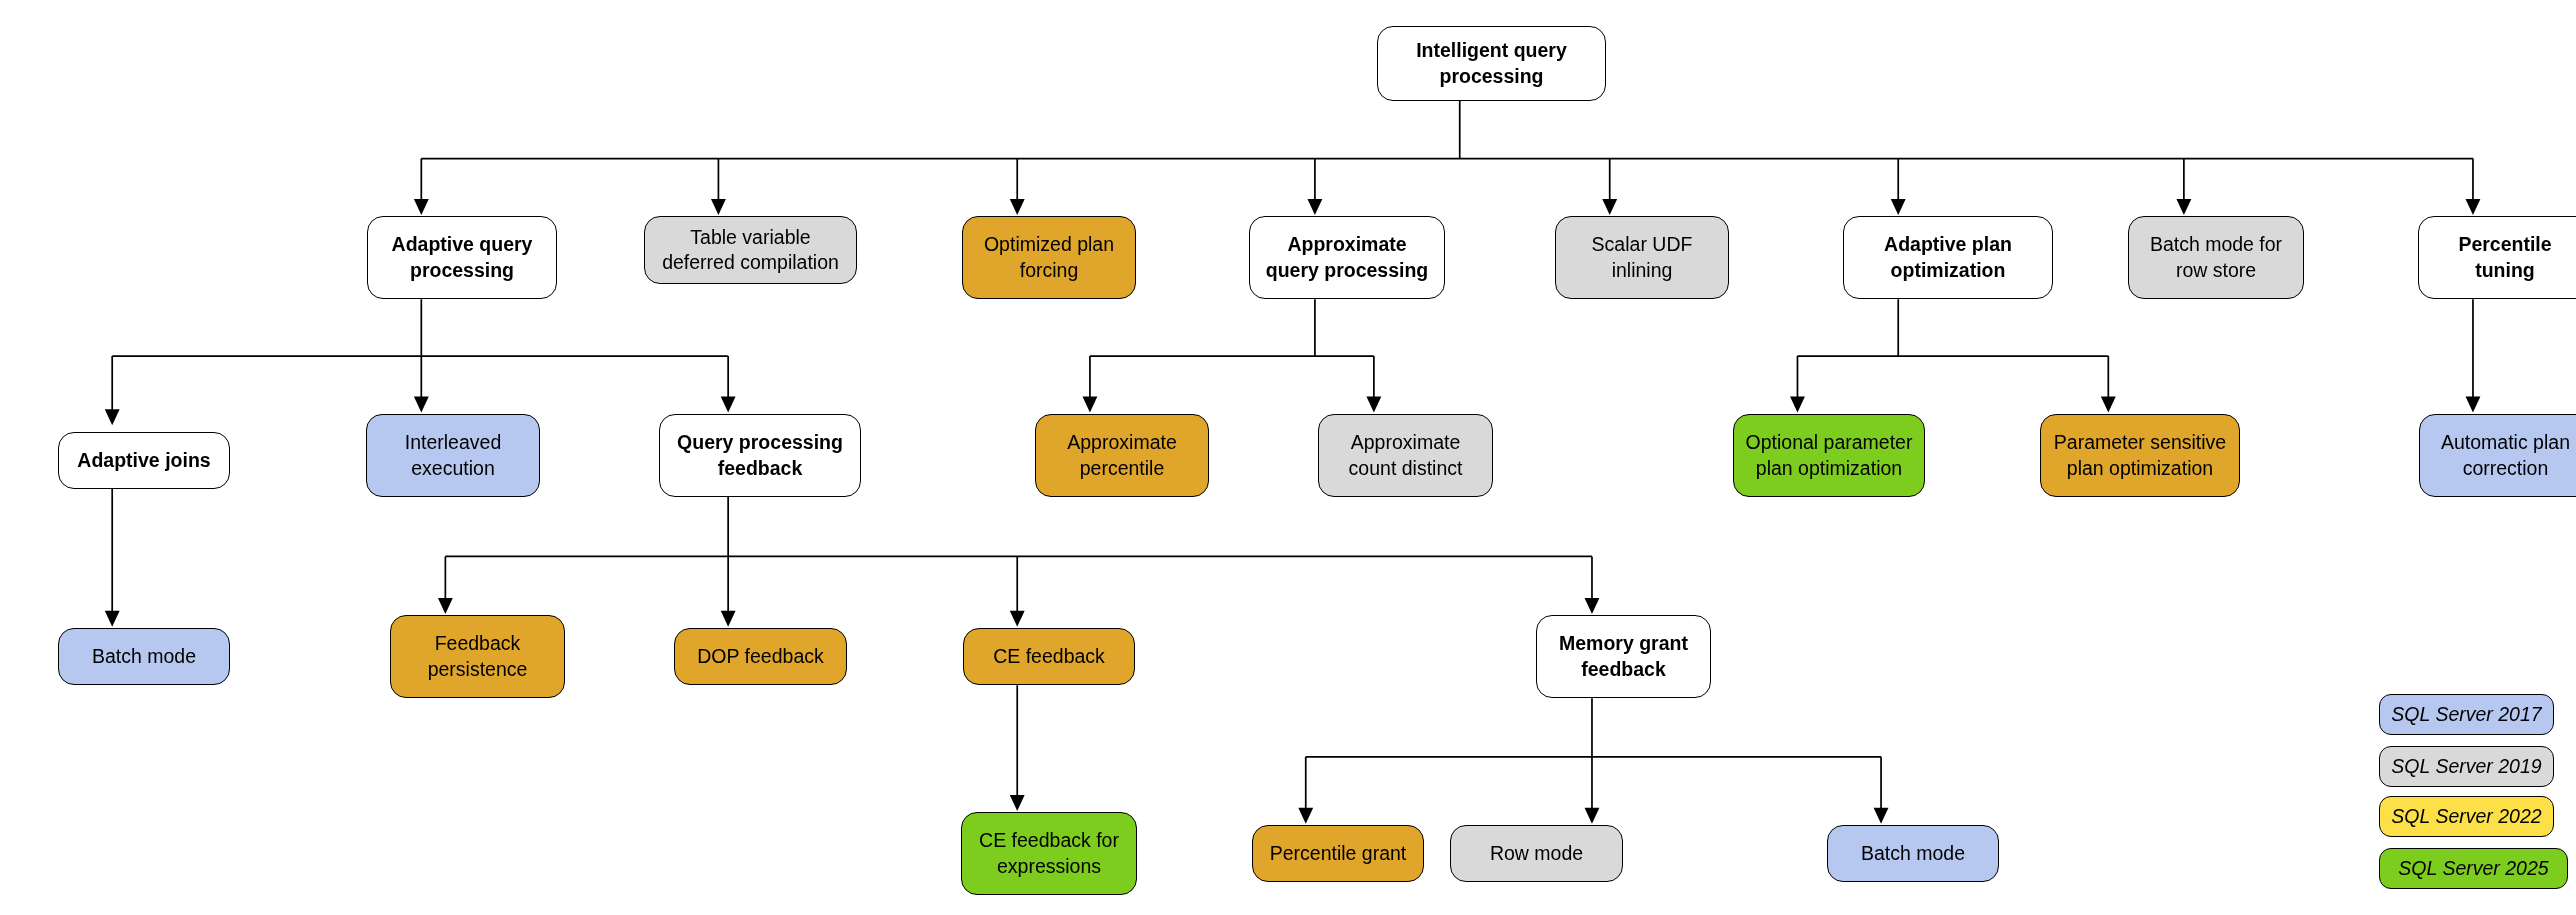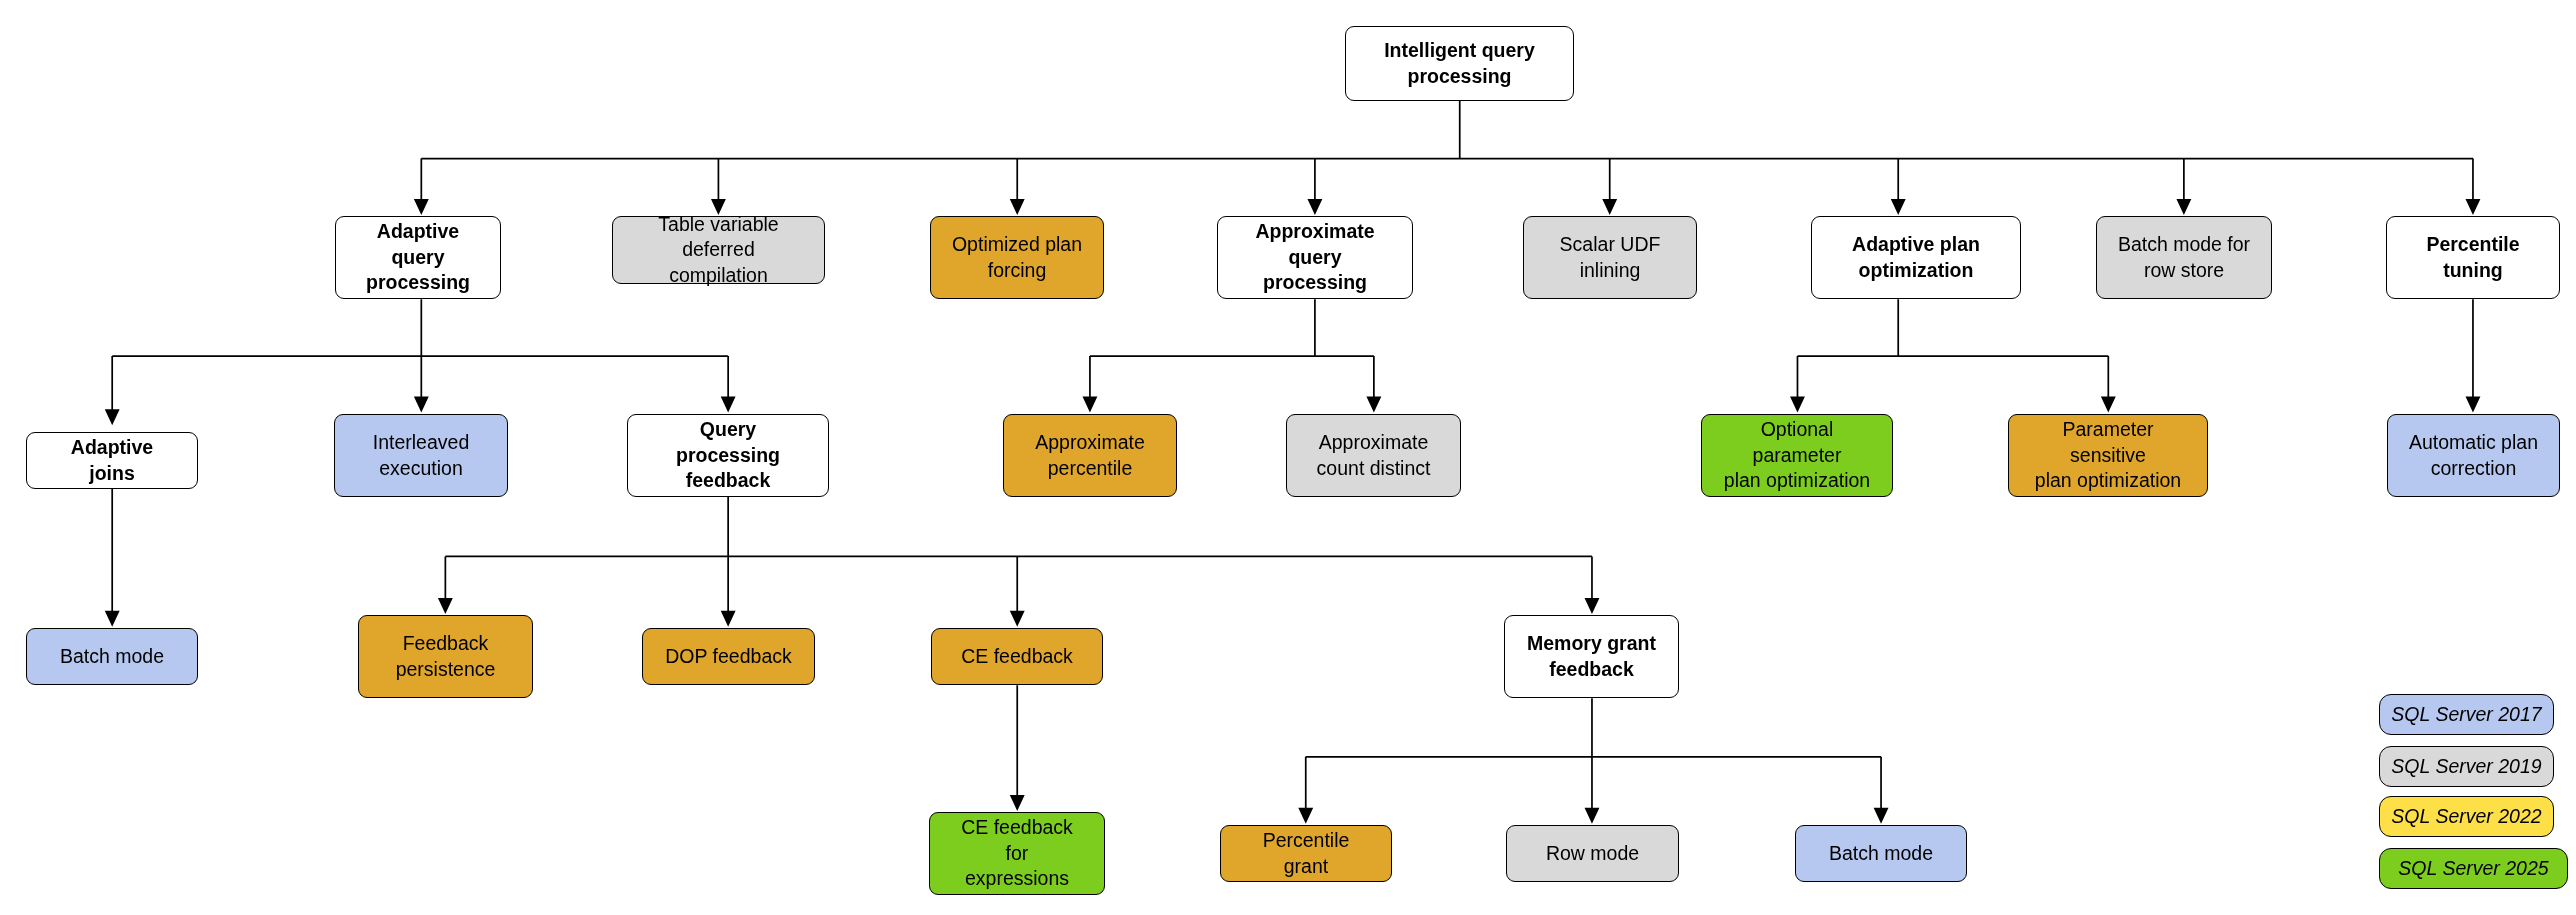--- a/index.html
+++ b/index.html
@@ -9,30 +9,31 @@
     height: 916px;
     background: #ffffff;
     font-family: "Liberation Sans", sans-serif;
     overflow: hidden;
   }
   #edges-svg { position: absolute; left: 0; top: 0; }
   .node {
     position: absolute;
     box-sizing: border-box;
     border: 1.7px solid #000;
-    border-radius: 9px;
+    border-radius: 16px;
     display: flex;
     align-items: center;
     justify-content: center;
     text-align: center;
     font-size: 19.5px;
     line-height: 1.3;
     color: #000;
     white-space: pre-line;
-    padding: 0 19px;
+    padding: 0 7px;
+    margin-left: 32px;
   }
   .node.bold { font-weight: bold; }
   .legend-item {
     position: absolute;
     box-sizing: border-box;
     border: 1.7px solid #000;
     border-radius: 12px;
     display: flex;
     align-items: center;
     justify-content: center;
@@ -47,21 +48,21 @@
 <body>
 
 <div id="canvas">
   <svg id="edges-svg" width="2576" height="916" viewBox="0 0 4500 1600">
       <path d="M 2550 176.5 L 2550 277 M 736 277 L 4320 277 M 736 277 L 736 351.5 M 1255 277 L 1255 351.5 M 1777 277 L 1777 351.5 M 2297 277 L 2297 351.5 M 2812 277 L 2812 351.5 M 3316 277 L 3316 351.5 M 3815 277 L 3815 351.5 M 4320 277 L 4320 351.5 M 736 522.5 L 736 622 M 196 622 L 1272 622 M 196 622 L 196 719 M 736 622 L 736 696.5 M 1272 622 L 1272 696.5 M 2297 522.5 L 2297 622 M 1904 622 L 2400 622 M 1904 622 L 1904 696.5 M 2400 622 L 2400 696.5 M 3316 522.5 L 3316 622 M 3140 622 L 3683 622 M 3140 622 L 3140 696.5 M 3683 622 L 3683 696.5 M 4320 522.5 L 4320 696.5 M 196 845 L 196 1071 M 1272 867.5 L 1272 972 M 778 972 L 2781 972 M 778 972 L 778 1048.5 M 1272 972 L 1272 1071 M 1777 972 L 1777 1071 M 2781 972 L 2781 1048.5 M 1777 1197 L 1777 1392.5 M 2781 1219.5 L 2781 1322 M 2281 1322 L 3286 1322 M 2281 1322 L 2281 1415 M 2781 1322 L 2781 1415 M 3286 1322 L 3286 1415 " stroke="#000000" stroke-width="3" fill="none"></path>
       <path d="M 723 347.5 L 749 347.5 L 736 375.5 Z M 1242 347.5 L 1268 347.5 L 1255 375.5 Z M 1764 347.5 L 1790 347.5 L 1777 375.5 Z M 2284 347.5 L 2310 347.5 L 2297 375.5 Z M 2799 347.5 L 2825 347.5 L 2812 375.5 Z M 3303 347.5 L 3329 347.5 L 3316 375.5 Z M 3802 347.5 L 3828 347.5 L 3815 375.5 Z M 4307 347.5 L 4333 347.5 L 4320 375.5 Z M 183 715 L 209 715 L 196 743 Z M 723 692.5 L 749 692.5 L 736 720.5 Z M 1259 692.5 L 1285 692.5 L 1272 720.5 Z M 1891 692.5 L 1917 692.5 L 1904 720.5 Z M 2387 692.5 L 2413 692.5 L 2400 720.5 Z M 3127 692.5 L 3153 692.5 L 3140 720.5 Z M 3670 692.5 L 3696 692.5 L 3683 720.5 Z M 4307 692.5 L 4333 692.5 L 4320 720.5 Z M 183 1067 L 209 1067 L 196 1095 Z M 765 1044.5 L 791 1044.5 L 778 1072.5 Z M 1259 1067 L 1285 1067 L 1272 1095 Z M 1764 1067 L 1790 1067 L 1777 1095 Z M 2768 1044.5 L 2794 1044.5 L 2781 1072.5 Z M 1764 1388.5 L 1790 1388.5 L 1777 1416.5 Z M 2268 1411 L 2294 1411 L 2281 1439 Z M 2768 1411 L 2794 1411 L 2781 1439 Z M 3273 1411 L 3299 1411 L 3286 1439 Z " fill="#000000"></path>
     </svg>
   <div id="nodes-layer">
       <div class="node bold" style="left: 1345px; top: 26px; width: 229px; height: 75px; background: rgb(255, 255, 255);">Intelligent query
 processing</div>
-      <div class="node bold" style="left: 335px; top: 216px; width: 166px; height: 83px; background: rgb(255, 255, 255);">Adaptive query
+      <div class="node bold" style="left: 335px; top: 216px; width: 190px; height: 83px; background: rgb(255, 255, 255);">Adaptive query
 processing</div>
       <div class="node" style="left: 612px; top: 216px; width: 213px; height: 68px; background: rgb(217, 217, 217);">Table variable
 deferred compilation</div>
       <div class="node" style="left: 930px; top: 216px; width: 174px; height: 83px; background: rgb(224, 166, 43);">Optimized plan
 forcing</div>
       <div class="node bold" style="left: 1217px; top: 216px; width: 196px; height: 83px; background: rgb(255, 255, 255);">Approximate
 query processing</div>
       <div class="node" style="left: 1523px; top: 216px; width: 174px; height: 83px; background: rgb(217, 217, 217);">Scalar UDF
 inlining</div>
       <div class="node bold" style="left: 1811px; top: 216px; width: 210px; height: 83px; background: rgb(255, 255, 255);">Adaptive plan
@@ -88,21 +89,21 @@
       <div class="node" style="left: 26px; top: 628px; width: 172px; height: 57px; background: rgb(183, 200, 240);">Batch mode</div>
       <div class="node" style="left: 358px; top: 615px; width: 175px; height: 83px; background: rgb(224, 166, 43);">Feedback
 persistence</div>
       <div class="node" style="left: 642px; top: 628px; width: 173px; height: 57px; background: rgb(224, 166, 43);">DOP feedback</div>
       <div class="node" style="left: 931px; top: 628px; width: 172px; height: 57px; background: rgb(224, 166, 43);">CE feedback</div>
       <div class="node bold" style="left: 1504px; top: 615px; width: 175px; height: 83px; background: rgb(255, 255, 255);">Memory grant
 feedback</div>
       <div class="node" style="left: 929px; top: 812px; width: 176px; height: 83px; background: rgb(124, 205, 30);">CE feedback for
 expressions</div>
       <div class="node" style="left: 1220px; top: 825px; width: 172px; height: 57px; background: rgb(224, 166, 43);">Percentile grant</div>
-      <div class="node" style="left: 1506px; top: 825px; width: 173px; height: 57px; background: rgb(217, 217, 217);">Row mode</div>
+      <div class="node" style="left: 1418px; top: 825px; width: 173px; height: 57px; background: rgb(217, 217, 217);">Row mode</div>
       <div class="node" style="left: 1795px; top: 825px; width: 172px; height: 57px; background: rgb(183, 200, 240);">Batch mode</div>
     </div>
   <div id="legend">
       <div class="legend-item" style="left: 2379px; top: 694px; width: 175px; height: 41px; background: rgb(183, 200, 240);">SQL Server 2017</div>
       <div class="legend-item" style="left: 2379px; top: 746px; width: 175px; height: 41px; background: rgb(217, 217, 217);">SQL Server 2019</div>
       <div class="legend-item" style="left: 2379px; top: 796px; width: 175px; height: 41px; background: #fde047;">SQL Server 2022</div>
       <div class="legend-item" style="left: 2379px; top: 848px; width: 189px; height: 41px; background: rgb(124, 205, 30);">SQL Server 2025</div>
     </div>
 </div>
 

